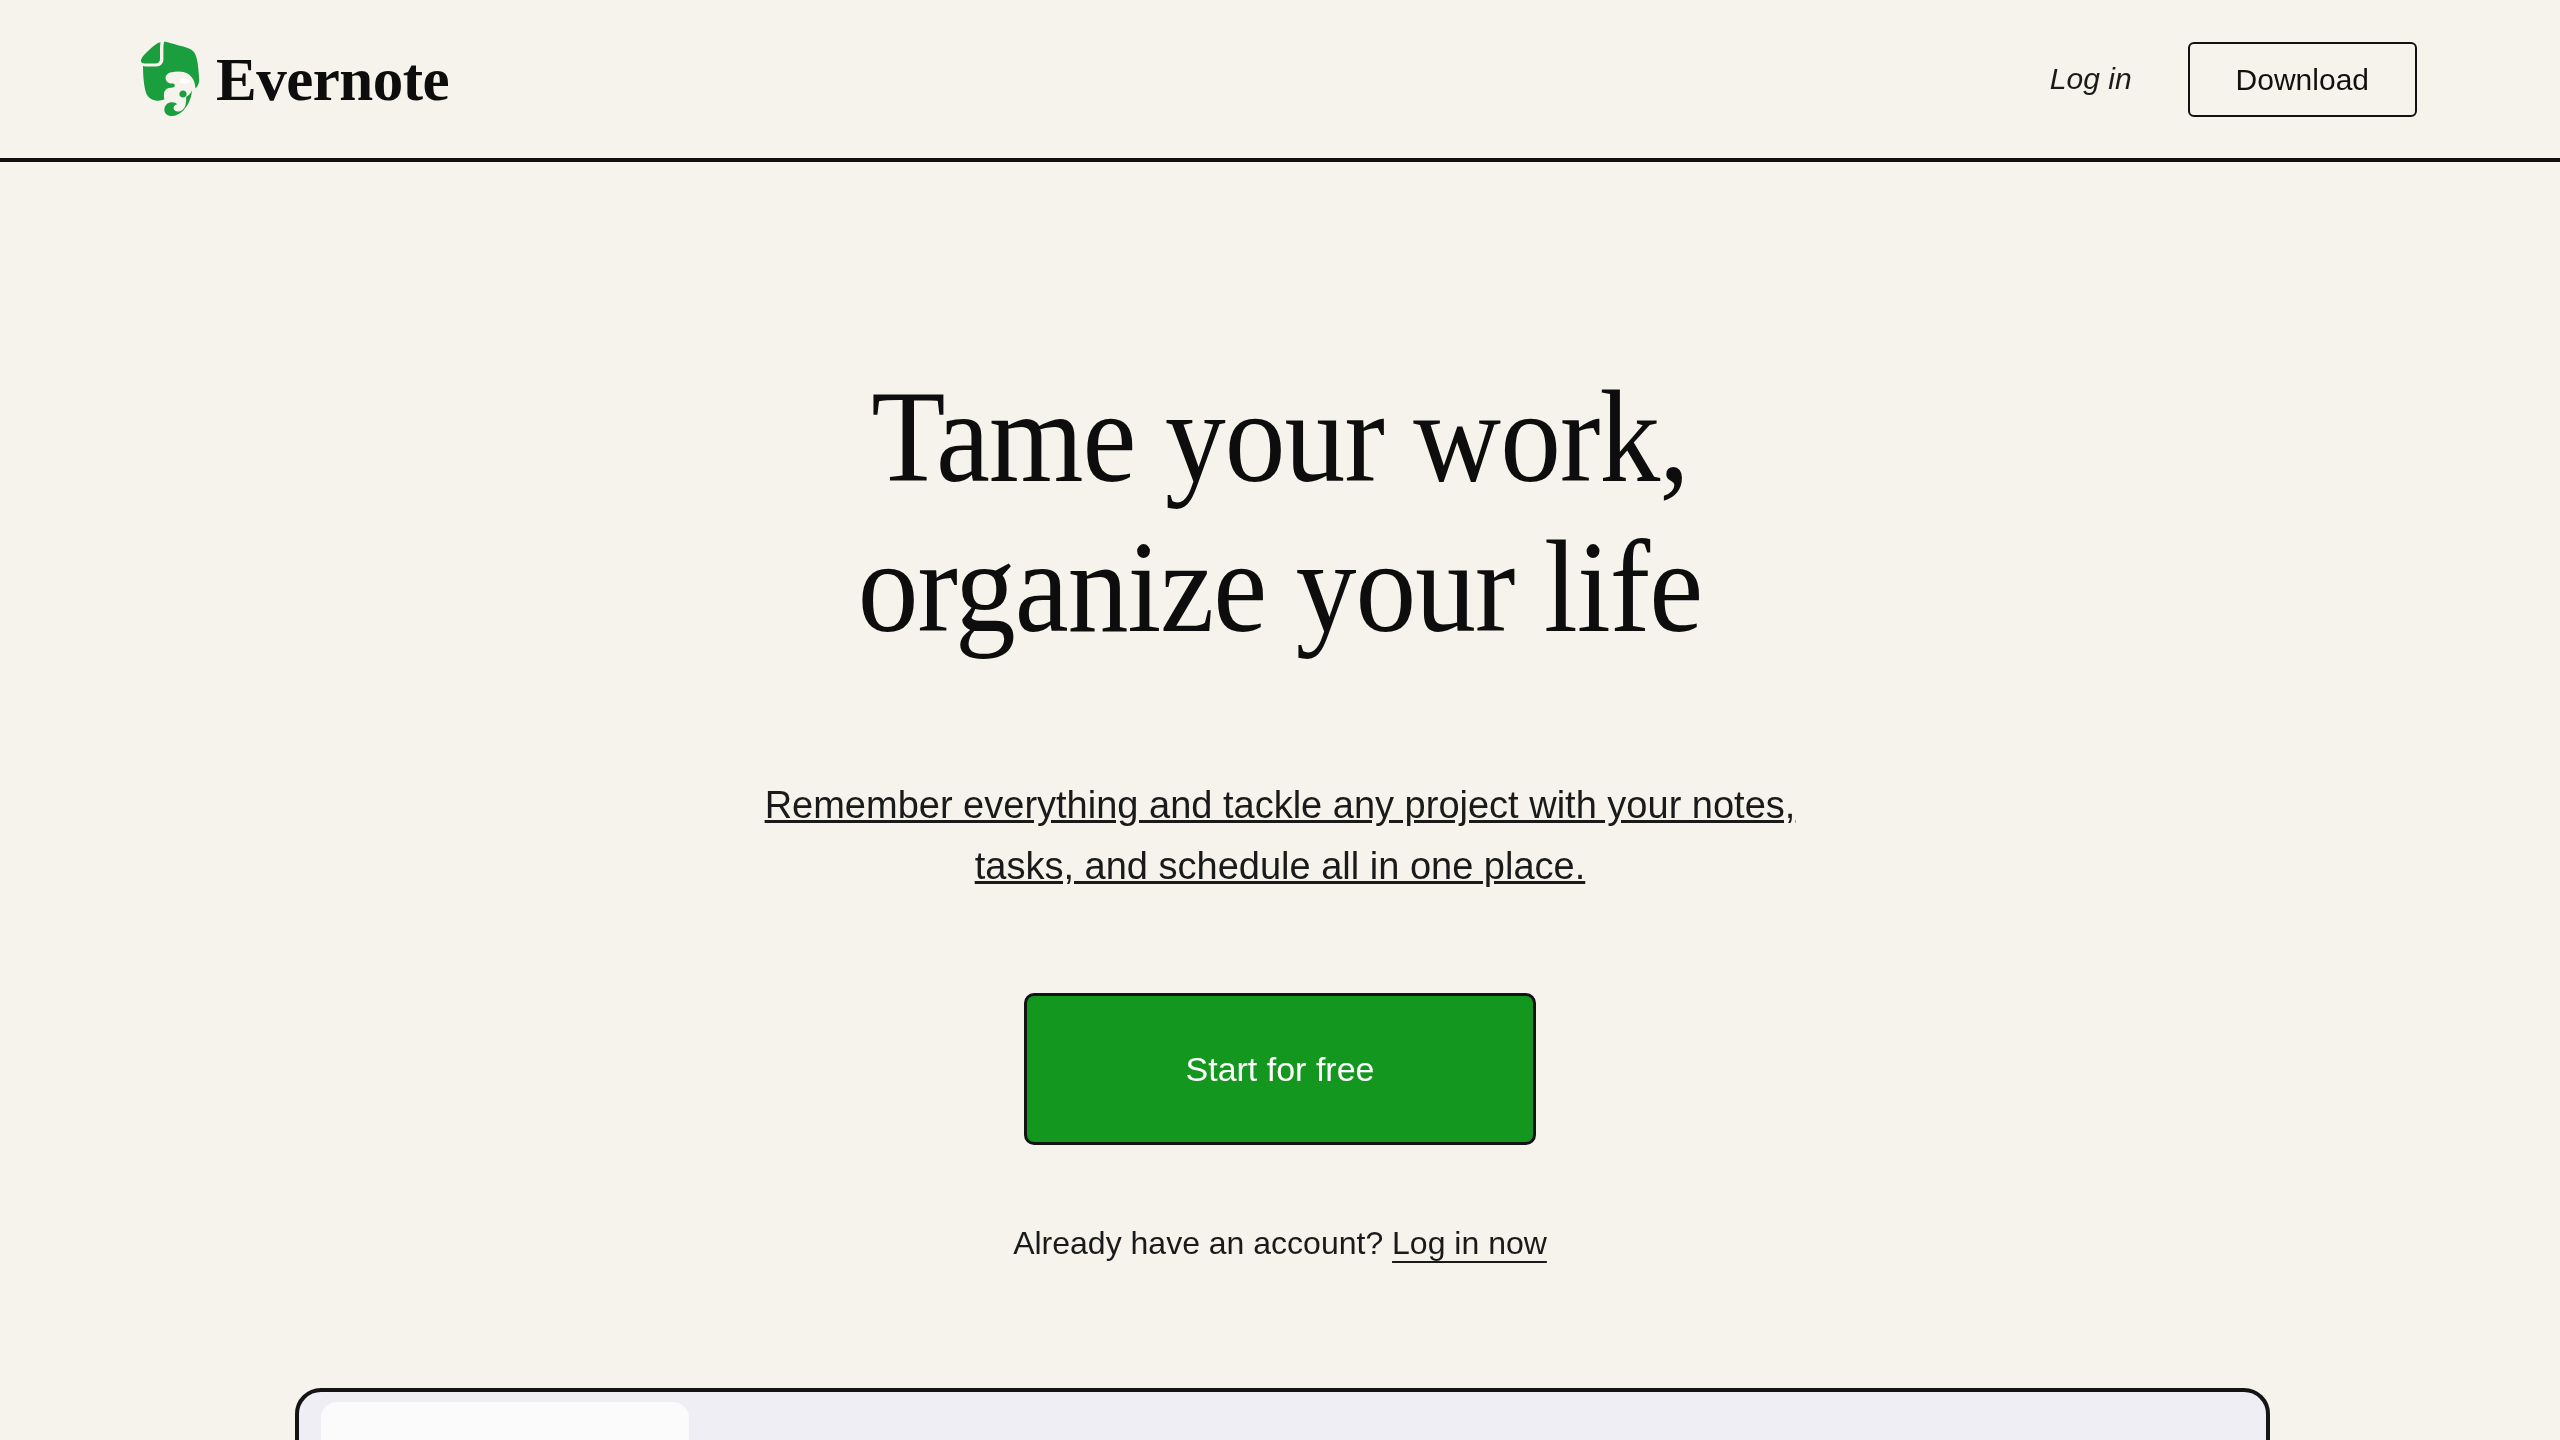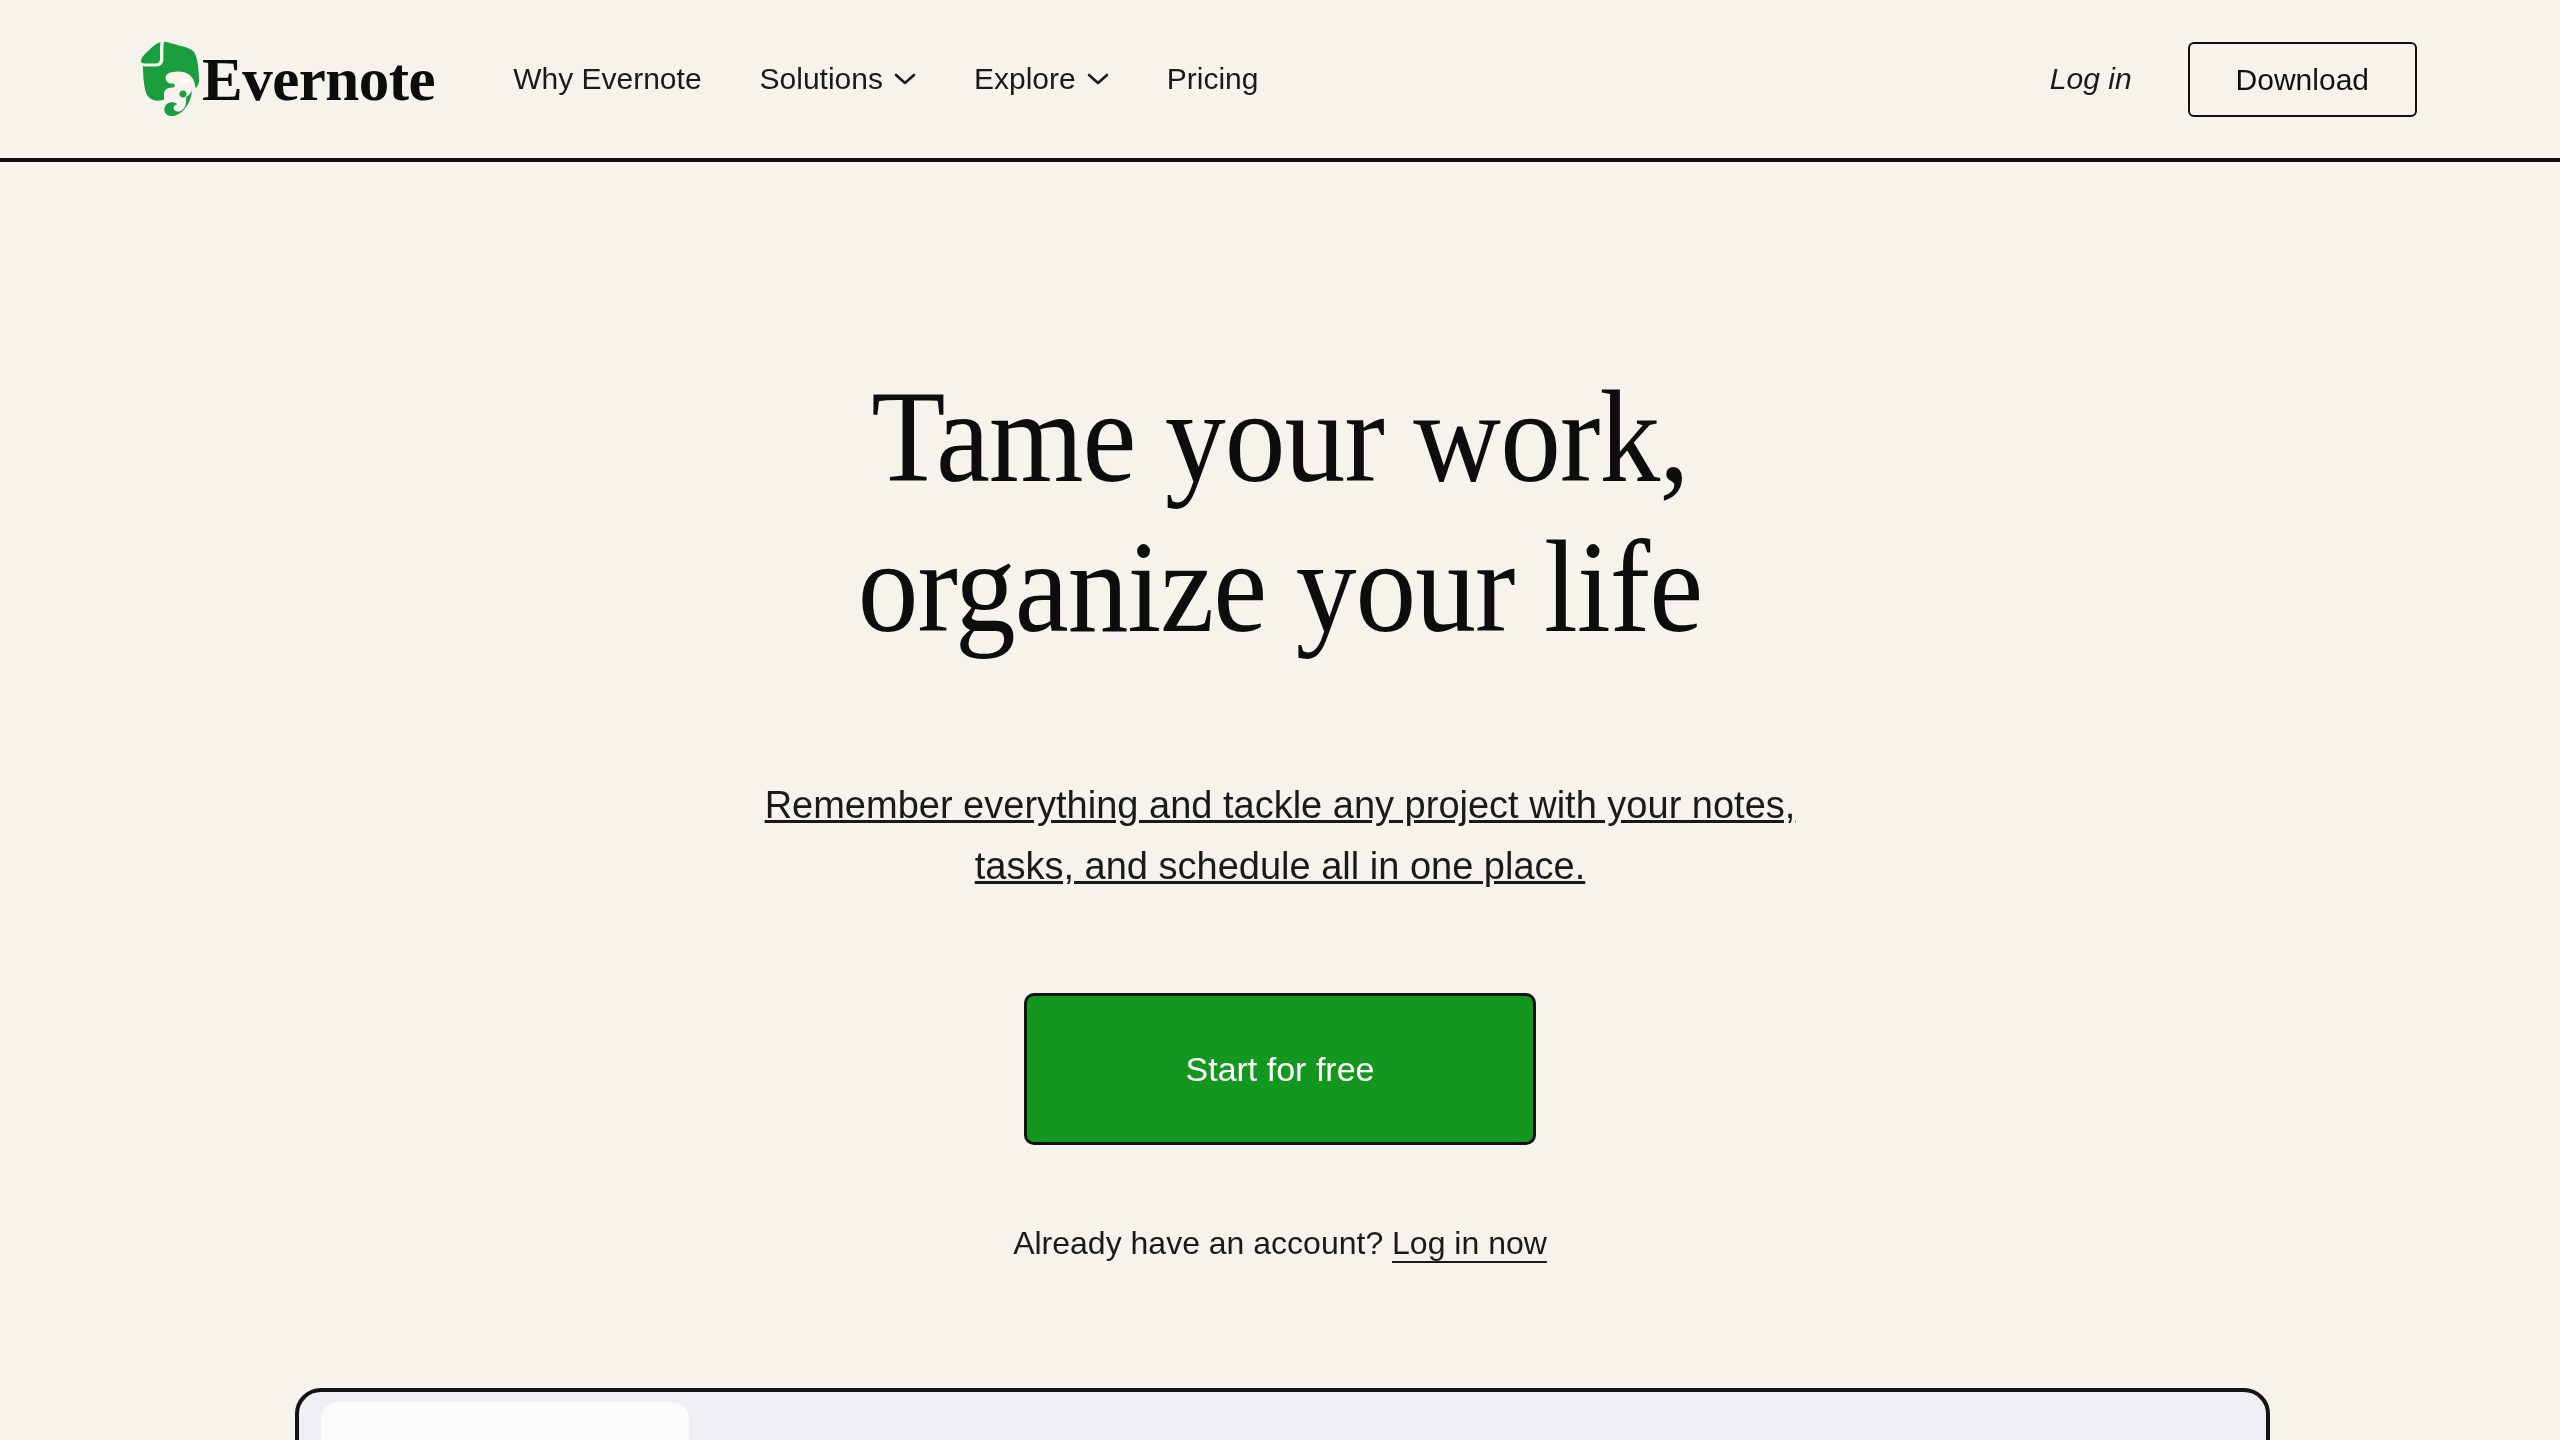--- a/index.html
+++ b/index.html
@@ -25,20 +25,21 @@
     background: #f5f3eb;
     border-bottom: 4px solid #111111;
     display: flex;
     align-items: center;
     padding: 0 143px 0 140px;
   }
 
   .brand {
     display: flex;
     align-items: center;
+    gap: 14px;
     margin-right: 78px;
     text-decoration: none;
   }
 
   .brand-mark {
     width: 62px;
     height: 78px;
     display: block;
     flex: 0 0 auto;
   }
@@ -223,49 +224,20 @@
         <path fill="#1a9e3e" d="M20.5 2.2 C16.4 2.2 5.2 13.6 3.0 16.2 C1.4 18.1 0.6 20.3 1.0 21.6 C1.4 22.9 2.6 23.4 4.4 23.4 L15.6 23.4 C18.4 23.4 20.0 21.6 20.0 18.9 L20.0 8.4 C20.0 6.0 20.2 4.0 20.5 2.2 Z"></path>
         <path fill="#1a9e3e" d="M24.3 1.6 C23.6 3.6 23.4 6.0 23.4 8.4 L23.4 19.2 C23.4 23.4 20.6 26.4 16.2 26.4 L5.2 26.4 C4.3 26.4 3.6 26.3 3.0 26.1 C3.0 30.4 3.2 35.6 3.7 40.4 C4.4 47.3 5.6 52.6 7.2 55.2 C9.3 58.6 13.6 60.7 18.0 60.7 C20.2 60.7 22.4 60.3 24.3 59.3 C24.0 57.6 23.9 55.8 23.9 54.0 C23.9 51.0 25.8 48.6 28.9 47.9 C29.9 47.7 31.5 47.5 32.9 47.4 C34.0 47.3 34.8 46.5 34.8 45.4 C34.8 44.2 34.0 43.6 31.4 43.6 C28.1 43.6 25.6 41.2 25.6 38.1 C25.6 35.3 27.5 33.0 31.6 32.2 C36.0 31.3 40.4 31.2 43.7 32.1 C49.0 33.5 53.1 37.4 54.6 43.1 C55.0 44.6 55.3 46.5 55.4 48.5 C57.8 46.5 59.2 43.4 59.2 39.8 C59.2 36.9 58.4 28.8 57.7 23.4 C56.8 16.5 55.0 12.6 52.5 10.4 C49.7 8.0 45.2 6.8 38.8 5.4 C33.7 4.3 28.0 2.4 24.3 1.6 Z"></path>
         <path fill="#1a9e3e" d="M43.0 50.6 C40.9 50.6 39.4 52.1 39.4 54.0 C39.4 56.0 40.9 57.5 43.0 57.5 C45.0 57.5 46.6 56.0 46.6 54.0 C46.6 52.1 45.0 50.6 43.0 50.6 Z"></path>
         <path fill="#1a9e3e" d="M52.0 50.6 C51.4 58.5 48.2 65.4 43.3 70.4 C40.0 73.8 35.7 76.0 31.6 76.0 C27.4 76.0 24.3 73.4 24.3 69.5 C24.3 66.4 26.3 63.7 29.8 62.6 C30.7 62.3 31.6 62.2 32.4 62.2 C34.5 62.2 36.2 63.0 37.3 64.3 C35.2 64.6 33.6 66.0 33.6 68.0 C33.6 70.2 35.4 71.6 37.9 71.6 C42.0 71.6 45.2 68.1 45.8 63.5 C46.1 61.3 46.2 59.0 46.2 56.7 C48.6 55.7 50.8 53.7 52.0 50.6 Z"></path>
         <ellipse fill="#ffffff" cx="44.6" cy="41.0" rx="5.0" ry="2.6"></ellipse>
       </svg>
     </span>
     <span class="brand-wordmark">Evernote</span>
   </a>
 
-  <nav class="main-nav">
-
-    <a class="nav-item" href="#">
-      <span>Why Evernote</span>
-    </a>
-
-    <button class="nav-item">
-      <span>Solutions</span>
-      <span class="chevron-down">
-        <svg class="chevron-down" viewBox="0 0 22 14" xmlns="http://www.w3.org/2000/svg" aria-hidden="true">
-          <path d="M2 3 L11 11 L20 3" fill="none" stroke="#1a1a1a" stroke-width="2.6" stroke-linecap="round" stroke-linejoin="round"></path>
-        </svg>
-      </span>
-    </button>
-
-    <button class="nav-item">
-      <span>Explore</span>
-      <span class="chevron-down">
-        <svg class="chevron-down" viewBox="0 0 22 14" xmlns="http://www.w3.org/2000/svg" aria-hidden="true">
-          <path d="M2 3 L11 11 L20 3" fill="none" stroke="#1a1a1a" stroke-width="2.6" stroke-linecap="round" stroke-linejoin="round"></path>
-        </svg>
-      </span>
-    </button>
-
-    <a class="nav-item" href="#">
-      <span>Pricing</span>
-    </a>
-
-  </nav>
 
   <div class="header-right">
     <a class="login-link" href="#">Log in</a>
     <button class="download-btn">Download</button>
   </div>
 
 </header>
 
 <main class="hero">
 

